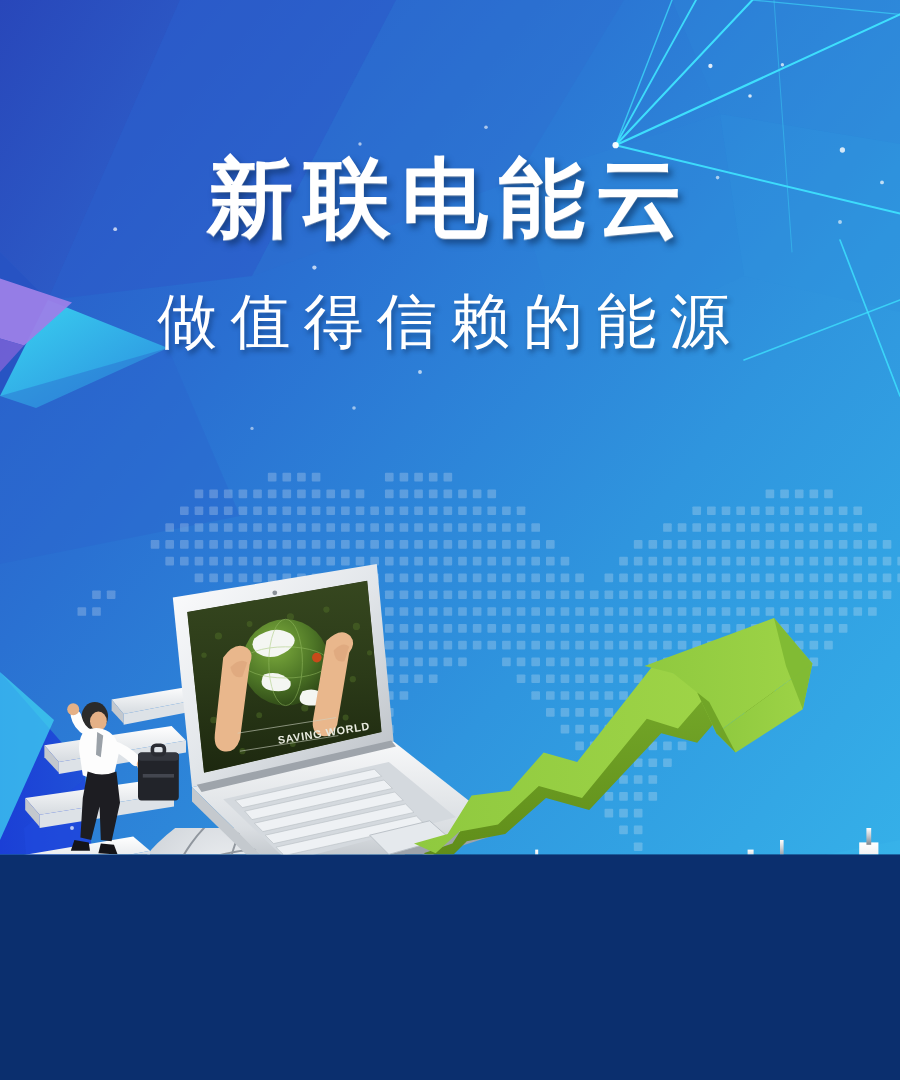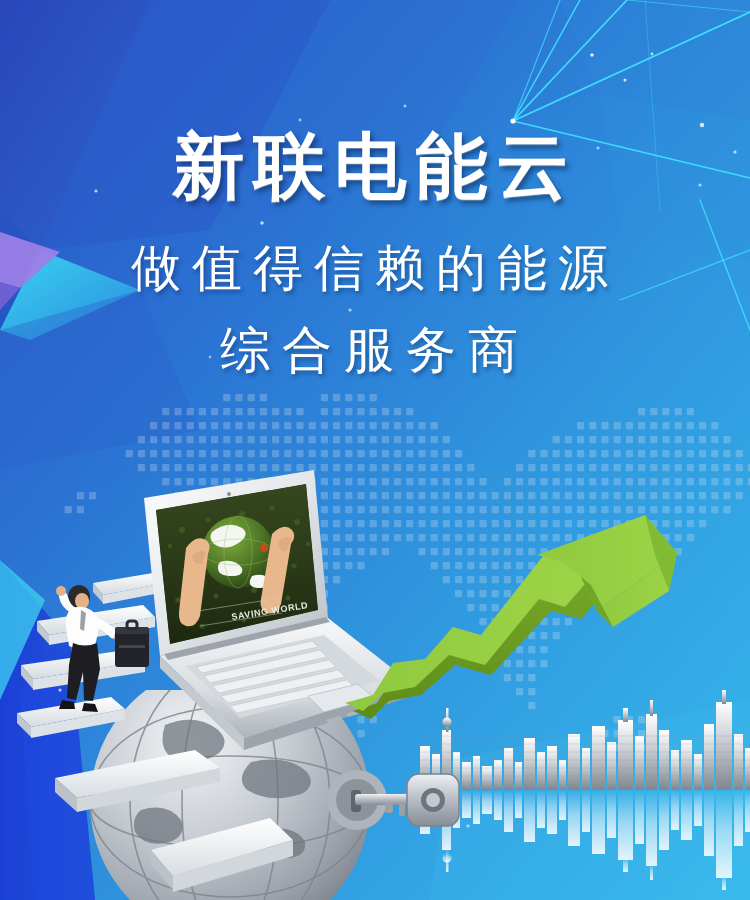--- a/index.html
+++ b/index.html
@@ -1,17 +1,17 @@
 <!DOCTYPE html>
 <html><head>
 <meta charset="utf-8">
 <style>
   html,body{margin:0;padding:0;background:#0b2f6e;}
   #poster{
-    position:relative;width:750px;height:900px;overflow:hidden;
+    position:relative;width:750px;height:712px;overflow:hidden;
     font-family:"Liberation Sans","DejaVu Sans",sans-serif;
     background:linear-gradient(160deg,#2a56c6 0%,#2a6fd0 22%,#2d8bda 45%,#30a5e4 68%,#36b6ea 100%);
   }
   .svgfull{position:absolute;left:0;top:0;width:750px;height:900px;}
 
   
   .headline-wrap{
     position:absolute;left:0;top:128px;width:750px;text-align:center;z-index:40;
   }
   .title-main{
@@ -139,21 +139,20 @@
       <circle cx="45" cy="625" r="1.5" opacity="0.6"></circle>
       <circle cx="135" cy="640" r="1.5" opacity="0.6"></circle>
       <circle cx="468" cy="826" r="1.6" opacity="0.6"></circle>
     </g>
   </svg>
 
   <div class="headline-wrap">
     <div class="title-main">新联电能云</div>
     <div class="title-sub">
       <span>做值得信赖的能源</span>
-      <span class="l2">综合服务商</span>
     </div>
   </div>
 
   <svg class="worldmap" viewBox="0 0 750 400">
     <g id="mapdots" fill="#e8eef3" opacity="0.75">
         <rect x="223.2" y="4.0" width="7.2" height="7.2" rx="0.8" opacity="0.62"></rect>
         <rect x="235.4" y="4.0" width="7.2" height="7.2" rx="0.8" opacity="0.62"></rect>
         <rect x="247.6" y="4.0" width="7.2" height="7.2" rx="0.8" opacity="0.62"></rect>
         <rect x="259.8" y="4.0" width="7.2" height="7.2" rx="0.8" opacity="0.62"></rect>
         <rect x="320.8" y="4.0" width="7.2" height="7.2" rx="0.8" opacity="0.62"></rect>

